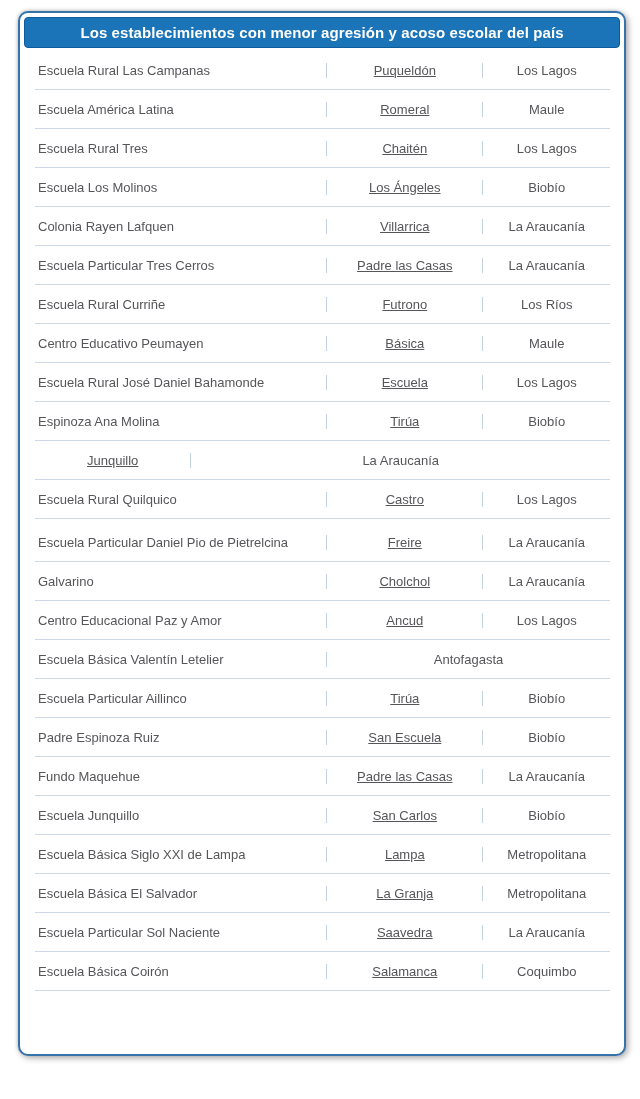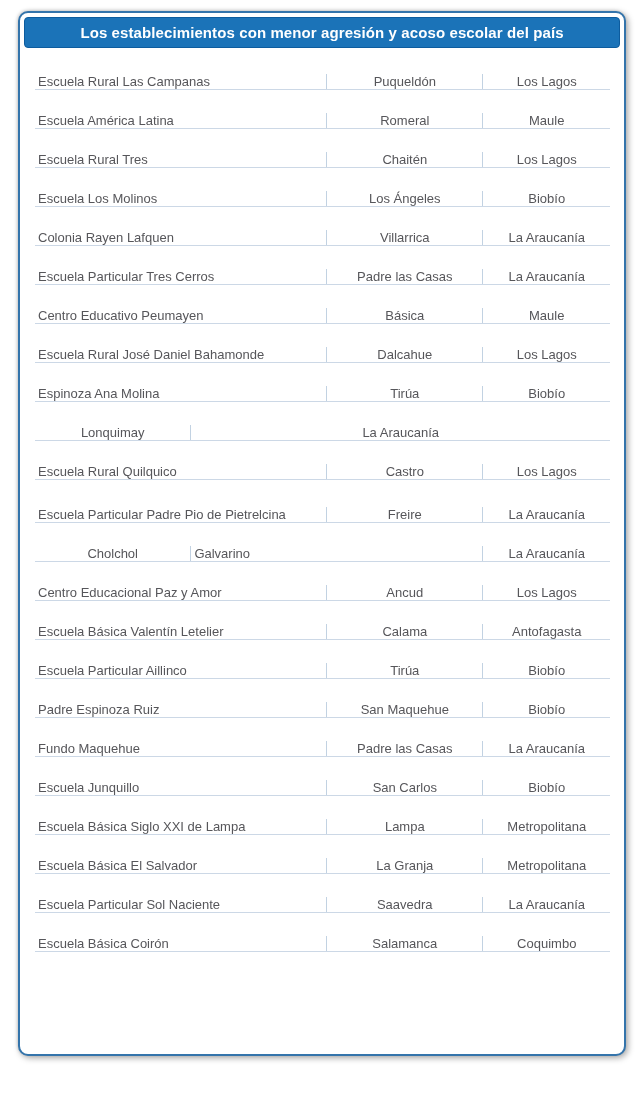--- a/index.html
+++ b/index.html
@@ -40,40 +40,41 @@
   .tables {
     margin: 3px 14px 0 15px;
   }
   .tbl { width: 100%; }
   .tbl + .tbl { margin-top: 4px; }
   .row {
     display: flex;
     height: 39px;
     box-sizing: border-box;
     border-bottom: 1px solid var(--grid_line, #ccd8e6);
-    align-items: flex-end;
+    align-items: center;
   }
   .cell {
     display: flex;
     align-items: center;
     box-sizing: border-box;
     font-size: 13px;
     color: var(--text, #56565a);
     white-space: nowrap;
     overflow: visible;
   }
   .cell.school {
     flex: 0 0 50.8%;
     padding-left: 3px;
     border-right: 1px solid var(--grid_vline, #c2d2e2);
   }
   .cell.commune {
     flex: 0 0 27.2%;
     justify-content: center;
     border-right: 1px solid var(--grid_vline, #c2d2e2);
+    text-decoration: underline;
   }
   .cell.region {
     flex: 1 1 auto;
     justify-content: center;
   }
 </style>
 </head>
 <body>
 
 <div class="card">
@@ -104,73 +105,77 @@
           <div class="cell school">Colonia Rayen Lafquen</div>
           <div class="cell commune">Villarrica</div>
           <div class="cell region">La Araucanía</div>
         </div>
         <div class="row">
           <div class="cell school">Escuela Particular Tres Cerros</div>
           <div class="cell commune">Padre las Casas</div>
           <div class="cell region">La Araucanía</div>
         </div>
         <div class="row">
+          <div class="cell school">Escuela Rural Curriñe</div>
+          <div class="cell commune">Futrono</div>
+          <div class="cell region">Los Ríos</div>
+        </div>
+        <div class="row">
           <div class="cell school">Centro Educativo Peumayen</div>
           <div class="cell commune">Básica</div>
           <div class="cell region">Maule</div>
         </div>
         <div class="row">
           <div class="cell school">Escuela Rural José Daniel Bahamonde</div>
-          <div class="cell commune">Dalcahue</div>
+          <div class="cell commune">Escuela</div>
           <div class="cell region">Los Lagos</div>
         </div>
         <div class="row">
           <div class="cell school">Espinoza Ana Molina</div>
           <div class="cell commune">Tirúa</div>
           <div class="cell region">Biobío</div>
         </div>
         <div class="row">
-          <div class="cell commune">Lonquimay</div>
+          <div class="cell commune">Junquillo</div>
           <div class="cell region">La Araucanía</div>
         </div>
         <div class="row">
           <div class="cell school">Escuela Rural Quilquico</div>
           <div class="cell commune">Castro</div>
           <div class="cell region">Los Lagos</div>
         </div>
       </div>
       <div class="tbl">
         <div class="row">
-          <div class="cell school">Escuela Particular Padre Pio de Pietrelcina</div>
+          <div class="cell school">Escuela Particular Daniel Pio de Pietrelcina</div>
           <div class="cell commune">Freire</div>
           <div class="cell region">La Araucanía</div>
         </div>
         <div class="row">
+          <div class="cell school">Galvarino</div>
           <div class="cell commune">Cholchol</div>
-          <div class="cell school">Galvarino</div>
           <div class="cell region">La Araucanía</div>
         </div>
         <div class="row">
           <div class="cell school">Centro Educacional Paz y Amor</div>
           <div class="cell commune">Ancud</div>
           <div class="cell region">Los Lagos</div>
         </div>
         <div class="row">
           <div class="cell school">Escuela Básica Valentín Letelier</div>
-          <div class="cell commune">Calama</div>
           <div class="cell region">Antofagasta</div>
         </div>
         <div class="row">
           <div class="cell school">Escuela Particular Aillinco</div>
           <div class="cell commune">Tirúa</div>
           <div class="cell region">Biobío</div>
         </div>
         <div class="row">
           <div class="cell school">Padre Espinoza Ruiz</div>
-          <div class="cell commune">San Maquehue</div>
+          <div class="cell commune">San Escuela</div>
           <div class="cell region">Biobío</div>
         </div>
         <div class="row">
           <div class="cell school">Fundo Maquehue</div>
           <div class="cell commune">Padre las Casas</div>
           <div class="cell region">La Araucanía</div>
         </div>
         <div class="row">
           <div class="cell school">Escuela Junquillo</div>
           <div class="cell commune">San Carlos</div>

